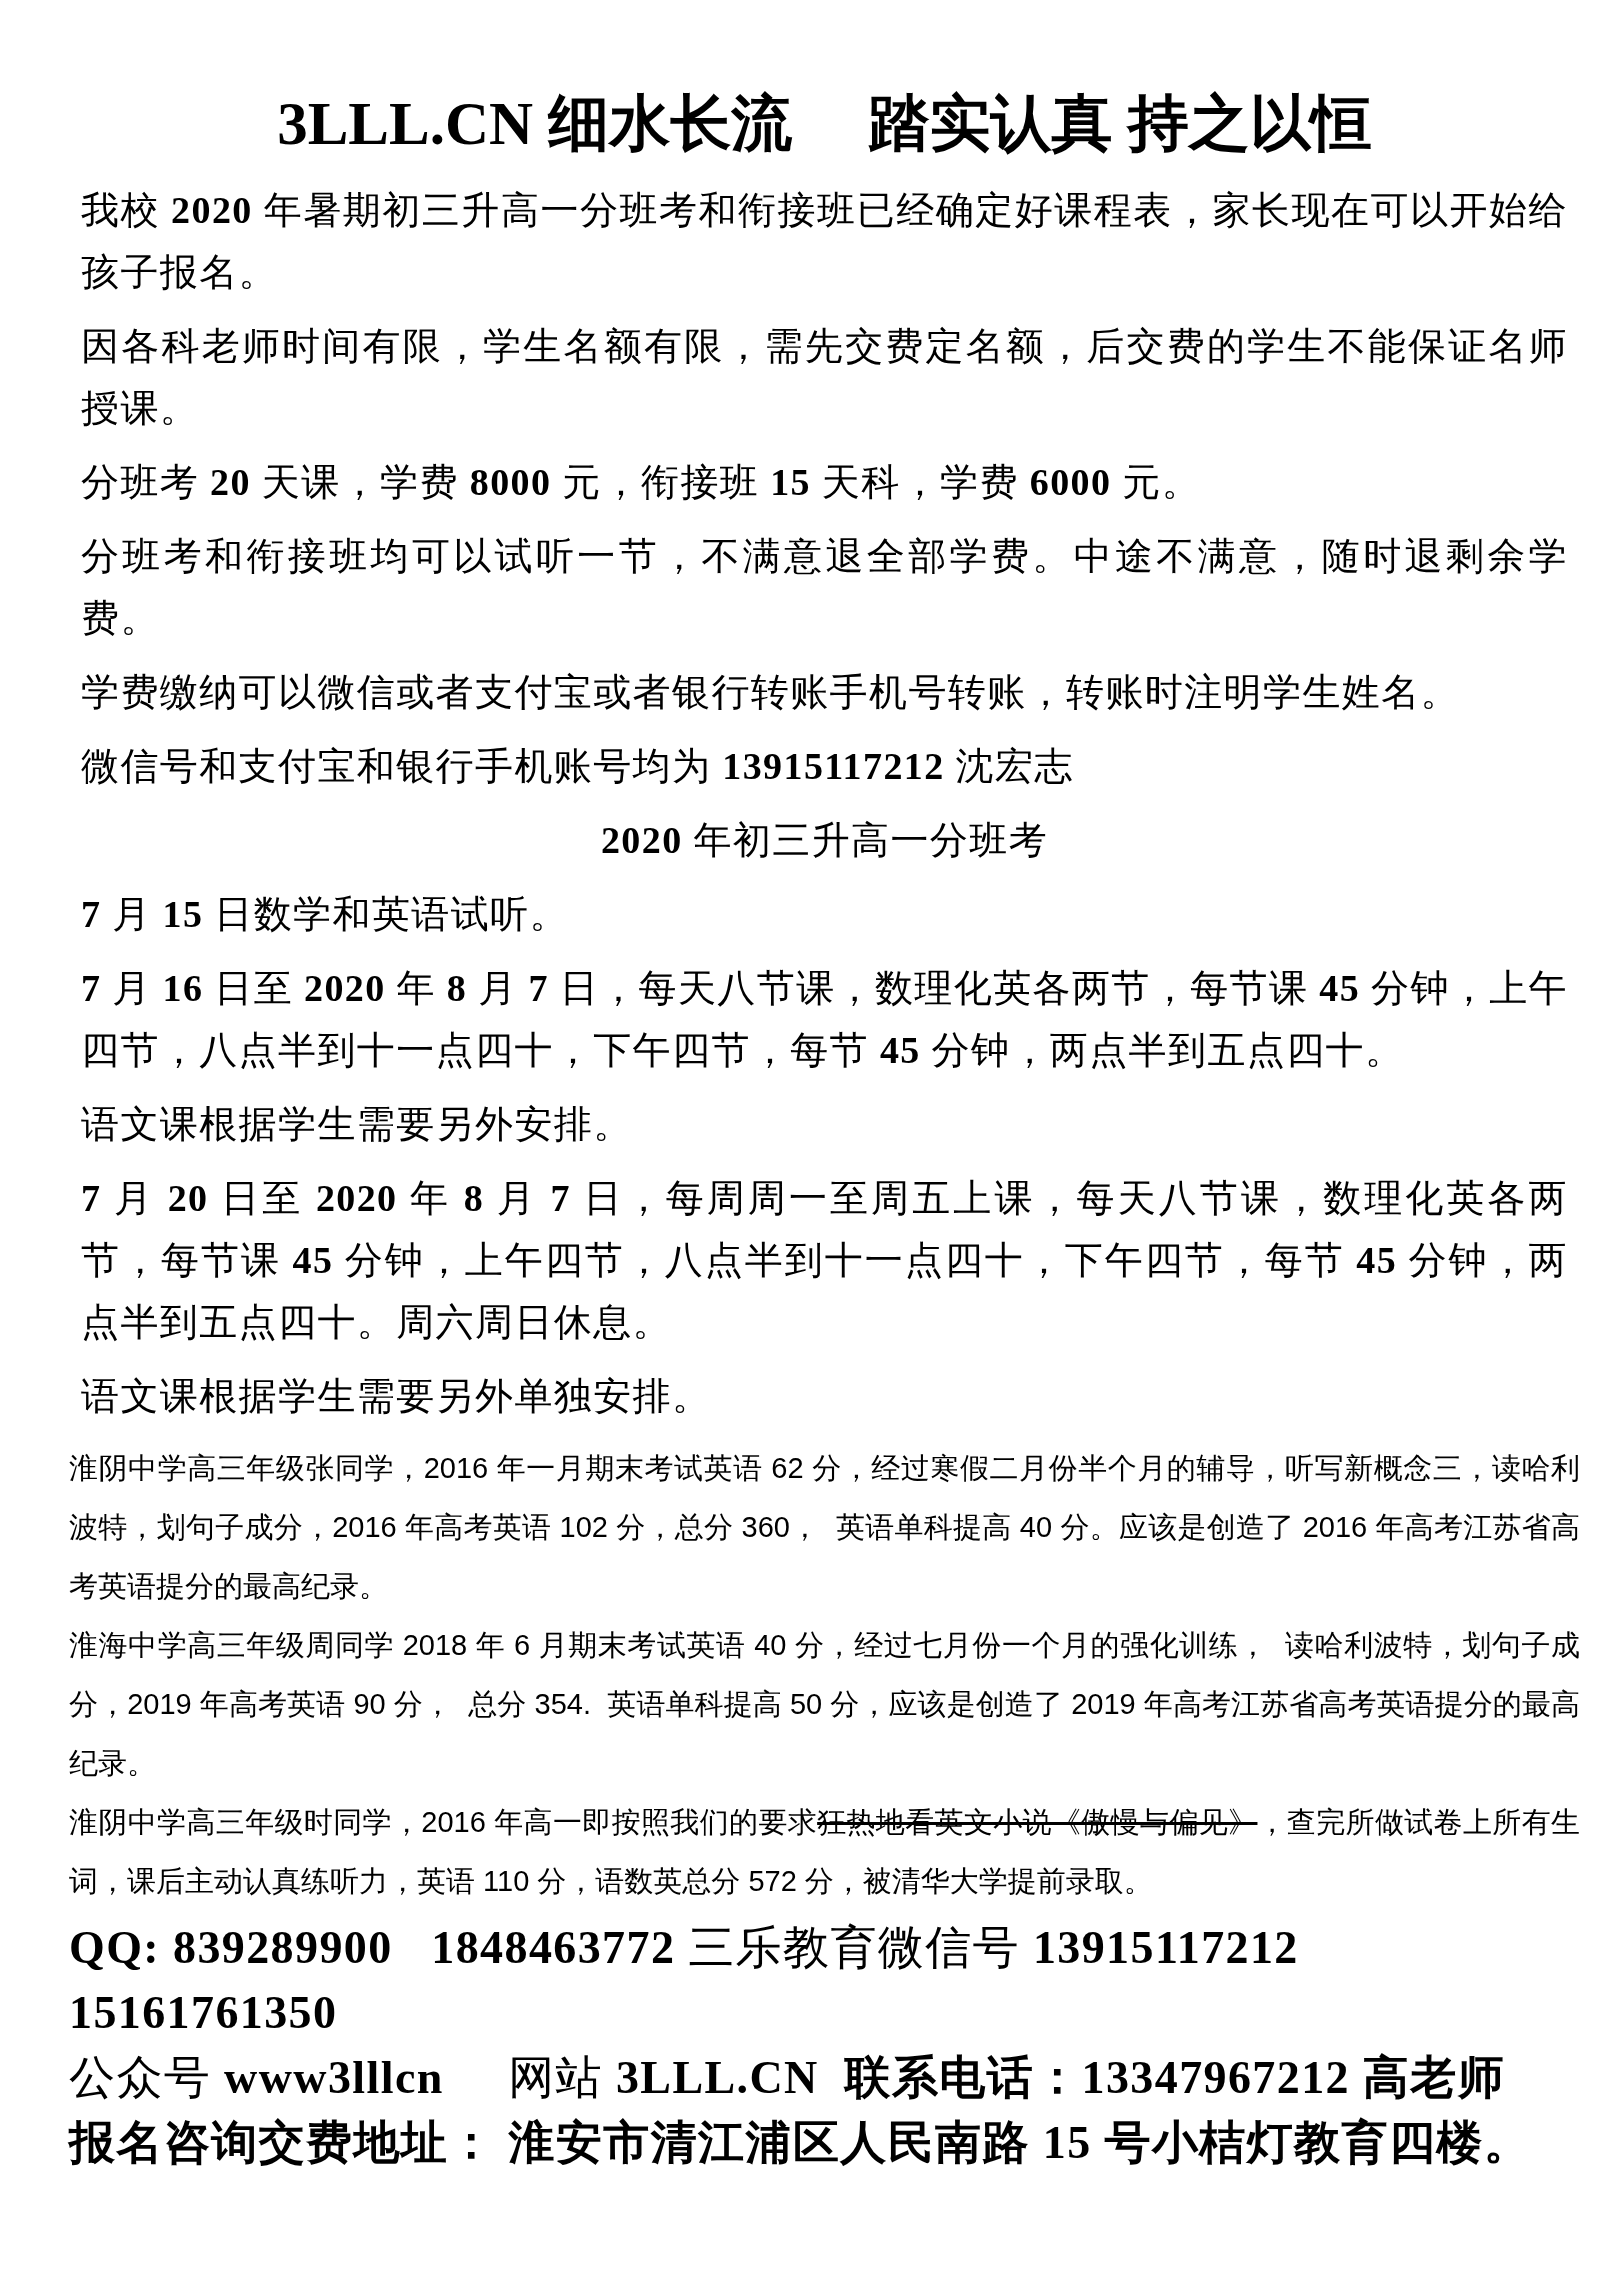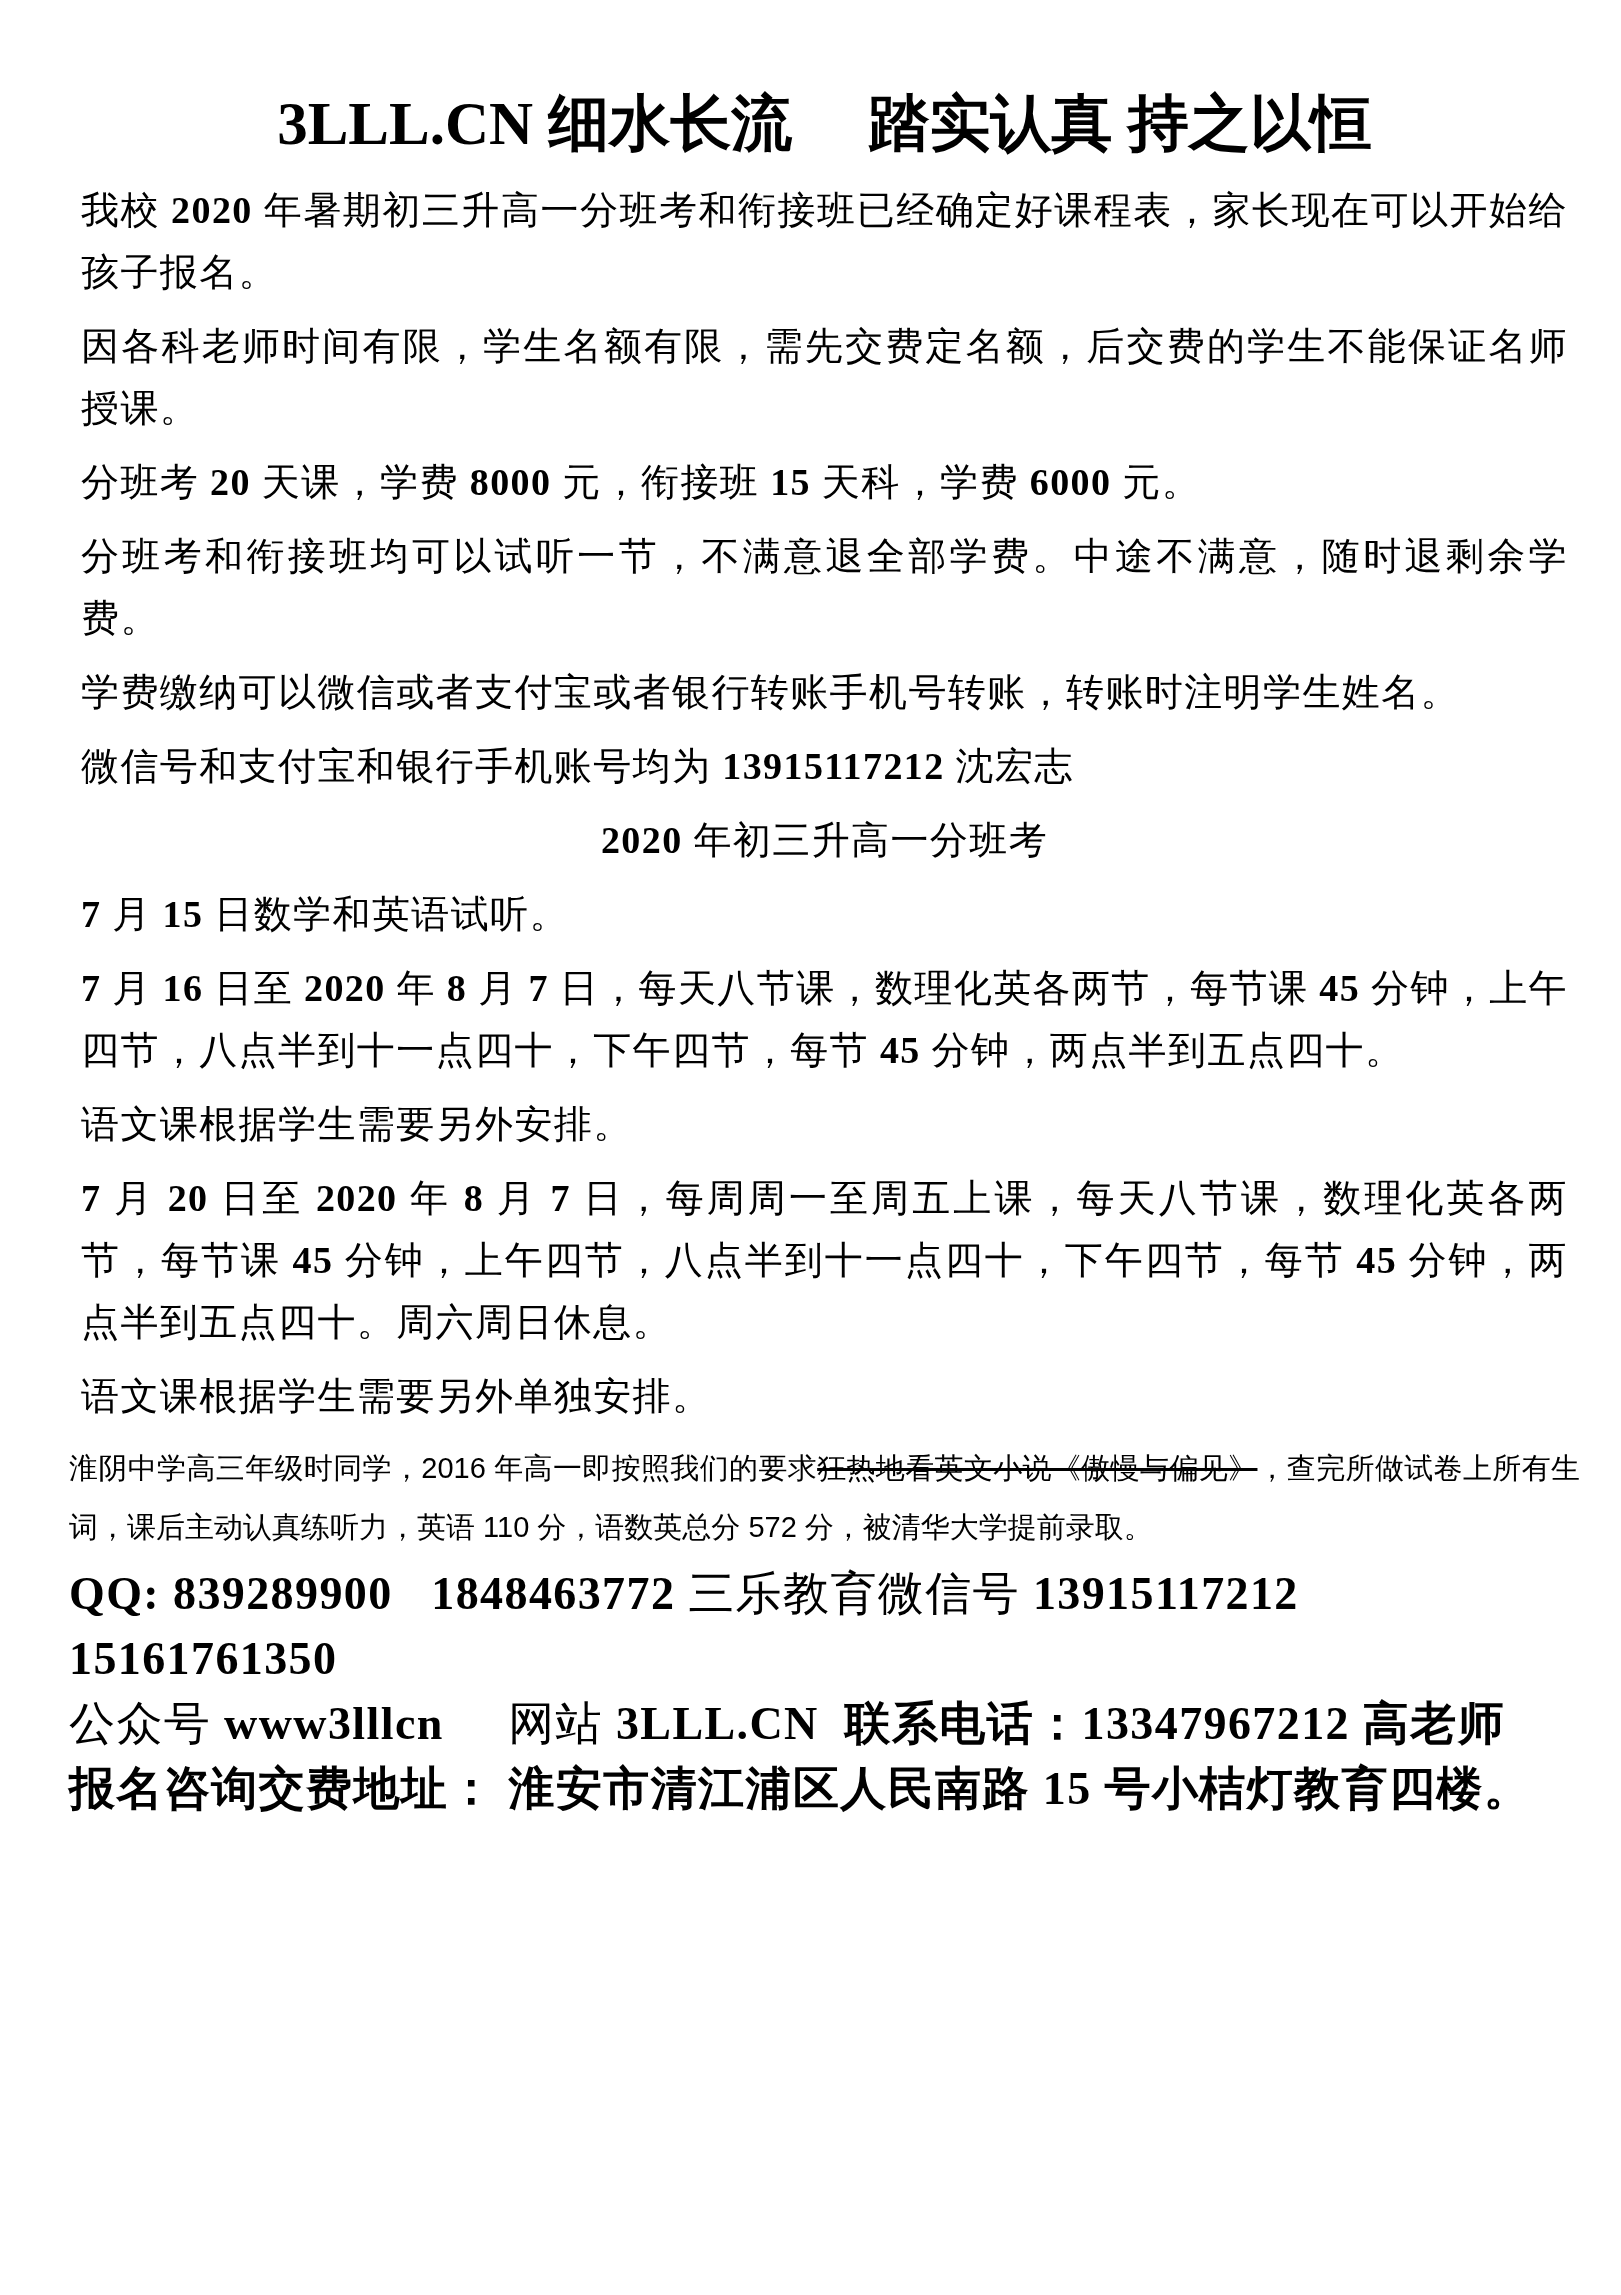--- a/index.html
+++ b/index.html
@@ -88,20 +88,22 @@
   <p class="body-p"><span>微信号和支付宝和银行手机账号均为 <span class="lat">13915117212</span> 沈宏志</span></p>
 
   <p class="body-p center"><span><span class="lat">2020</span> 年初三升高一分班考</span></p>
   <p class="body-p"><span><span class="lat">7</span> 月 <span class="lat">15</span> 日数学和英语试听。</span></p>
   <p class="body-p"><span><span class="lat">7</span> 月 <span class="lat">16</span> 日至 <span class="lat">2020</span> 年 <span class="lat">8</span> 月 <span class="lat">7</span> 日，每天八节课，数理化英各两节，每节课 <span class="lat">45</span> 分钟，上午四节，八点半到十一点四十，下午四节，每节 <span class="lat">45</span> 分钟，两点半到五点四十。</span></p>
   <p class="body-p"><span>语文课根据学生需要另外安排。</span></p>
 
   <p class="body-p"><span><span class="lat">7</span> 月 <span class="lat">20</span> 日至 <span class="lat">2020</span> 年 <span class="lat">8</span> 月 <span class="lat">7</span> 日，每周周一至周五上课，每天八节课，数理化英各两节，每节课 <span class="lat">45</span> 分钟，上午四节，八点半到十一点四十，下午四节，每节 <span class="lat">45</span> 分钟，两点半到五点四十。周六周日休息。</span></p>
   <p class="body-p"><span>语文课根据学生需要另外单独安排。</span></p>
 
+  <p class="small-p"><span>淮阴中学高三年级张同学，<span class="lat">2016</span> 年一月期末考试英语 <span class="lat">62</span> 分，经过寒假二月份半个月的辅导，听写新概念三，读哈利波特，划句子成分，<span class="lat">2016</span> 年高考英语 <span class="lat">102</span> 分，总分 <span class="lat">360</span>，  英语单科提高 <span class="lat">40</span> 分。应该是创造了 <span class="lat">2016</span> 年高考江苏省高考英语提分的最高纪录。</span></p>
+  <p class="small-p"><span>淮海中学高三年级周同学 <span class="lat">2018</span> 年 <span class="lat">6</span> 月期末考试英语 <span class="lat">40</span> 分，经过七月份一个月的强化训练，  读哈利波特，划句子成分，<span class="lat">2019</span> 年高考英语 <span class="lat">90</span> 分，  总分 <span class="lat">354.</span>  英语单科提高 <span class="lat">50</span> 分，应该是创造了 <span class="lat">2019</span> 年高考江苏省高考英语提分的最高纪录。</span></p>
   <p class="small-p"><span>淮阴中学高三年级时同学，<span class="lat">2016</span> 年高一即按照我们的要求</span><span class="strike">狂热地看英文小说《傲慢与偏见》</span><span>，查完所做试卷上所有生词，课后主动认真练听力，英语 <span class="lat">110</span> 分，语数英总分 <span class="lat">572</span> 分，被清华大学提前录取。</span></p>
 
   <div class="contact-block">
     <p class="contact-p"><span><span class="lat">QQ: 839289900   1848463772</span> 三乐教育微信号 <span class="lat">13915117212    15161761350</span></span></p>
     <p class="contact-p"><span>公众号 <span class="lat">www3lllcn</span>     网站 <span class="lat">3LLL.CN</span>  </span><span class="b">联系电话：<span class="lat">13347967212</span> 高老师</span></p>
     <p class="contact-p"><span class="b">报名咨询交费地址： 淮安市清江浦区人民南路 <span class="lat">15</span> 号小桔灯教育四楼。</span></p>
   </div>
 </div>
 
 

